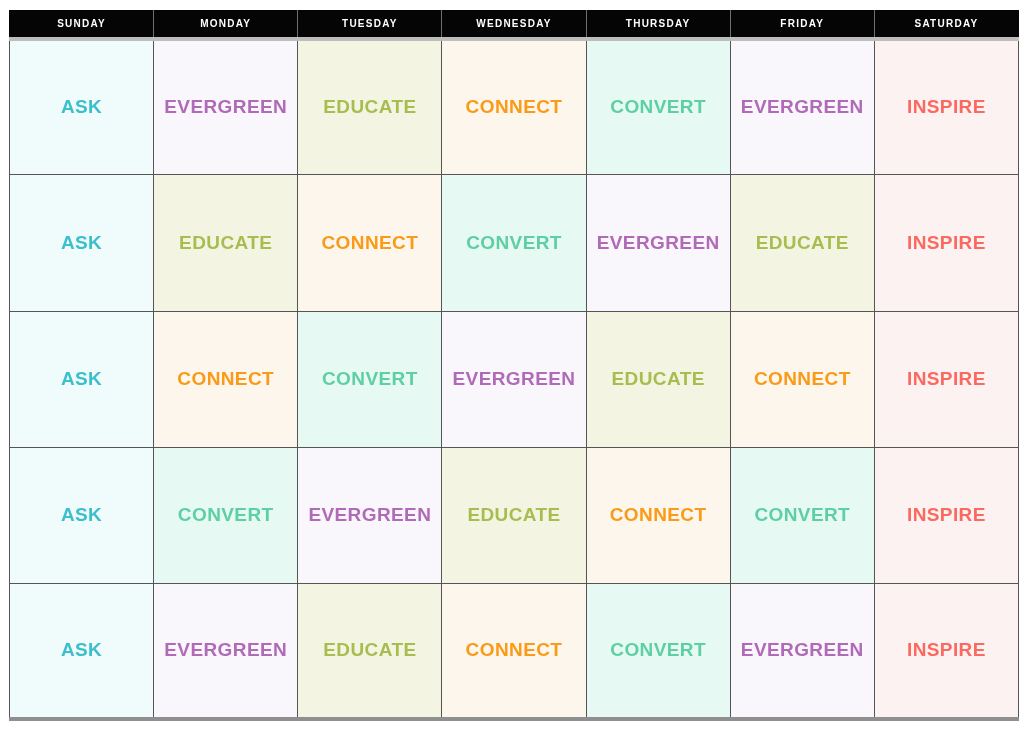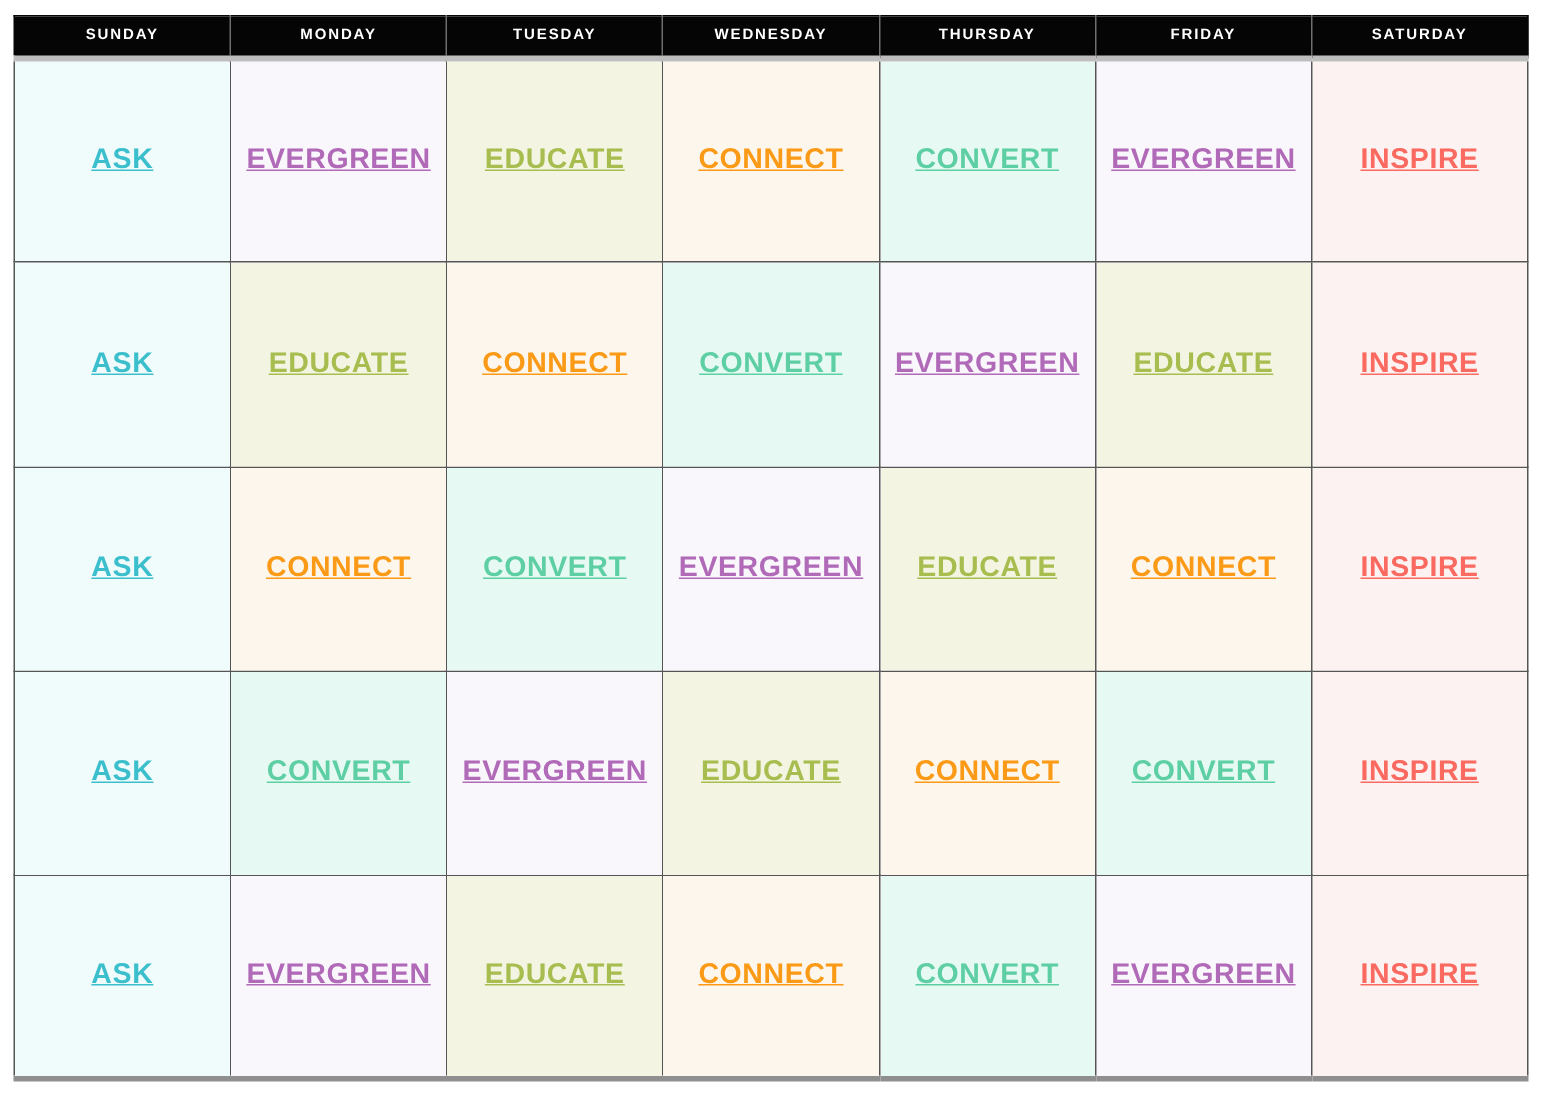--- a/index.html
+++ b/index.html
@@ -64,21 +64,20 @@
   tbody tr:last-child td.cal-cell { border-bottom:4px solid #8f8f8f; }
 
   .cell-label {
     display:block;
     font-size:19px;
     font-weight:bold;
     letter-spacing:0.4px;
     line-height:1.1;
     font-family:"Liberation Sans", sans-serif;
     user-select:none;
-    text-decoration:underline;
   }
 </style>
 </head>
 <body>
 
 <div class="calendar-wrap">
   <table class="calendar">
     <thead>
       <tr>
         <th class="day-header">SUNDAY</th>

